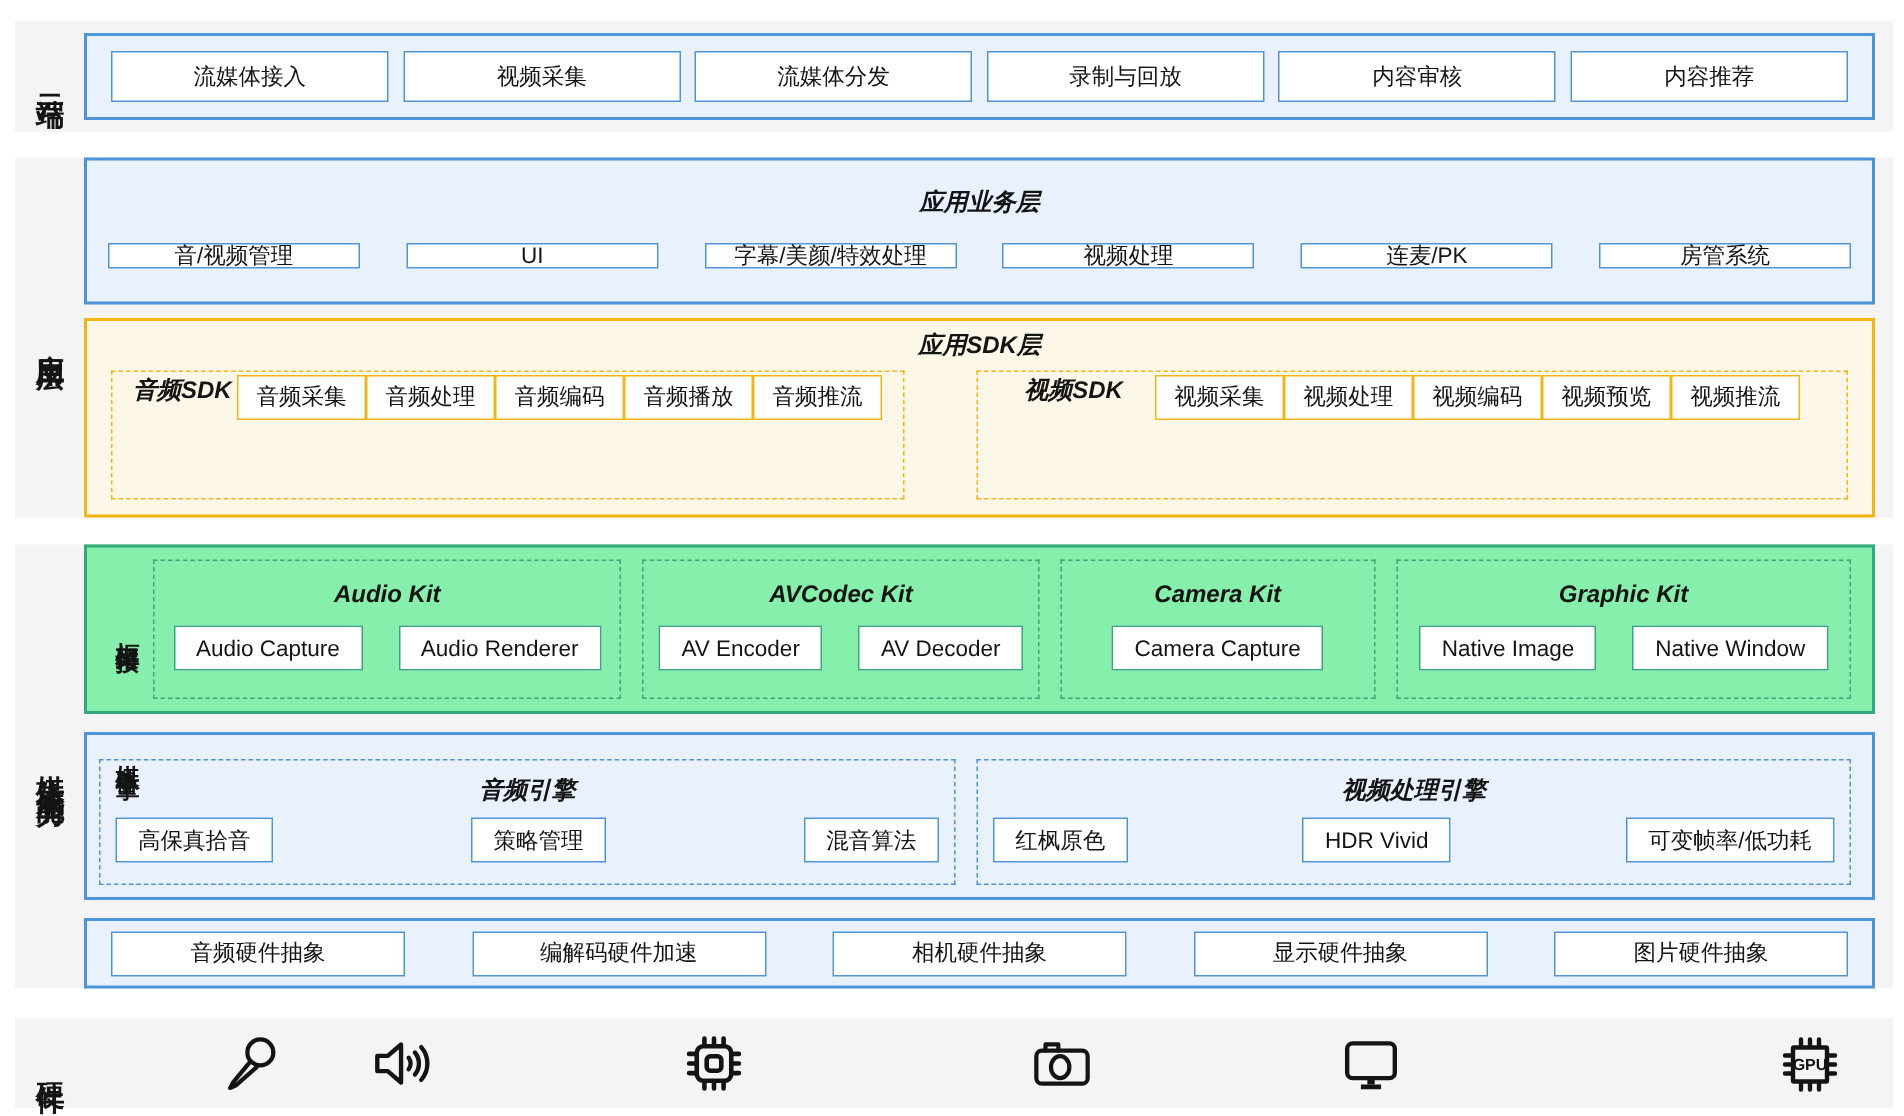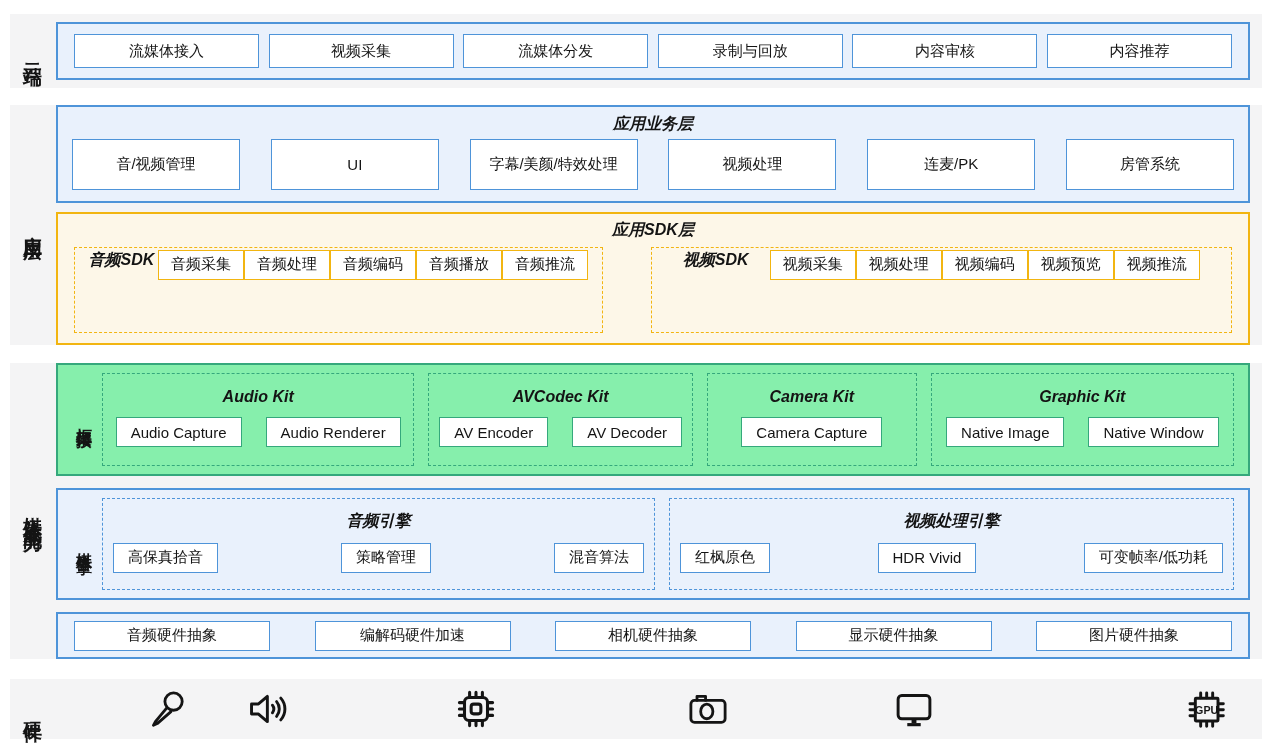--- a/index.html
+++ b/index.html
@@ -41,39 +41,39 @@
 
   
   #band-cloud{margin-top:14px;height:74px;}
   #cloud-container{height:54px;display:flex;align-items:center;justify-content:space-between;padding:0 16px;}
   #cloud-container .wbox{width:185px;height:34px;}
 
   
   #band-app{margin-top:17px;height:240px;}
   #biz-container{height:92px;display:flex;flex-direction:column;justify-content:space-evenly;padding:2px 14px 6px;}
   #biz-row{display:flex;justify-content:space-between;}
-  #biz-row .wbox{width:168px;height:51px;text-align:right;}
+  #biz-row .wbox{width:168px;height:17px;text-align:right;}
   #sdk-container{margin-top:9px;height:121px;display:flex;flex-direction:column;padding:6px 16px 10px;}
   #sdk-groups{flex:1;display:flex;gap:48px;margin-top:6px;}
   .sdk-grp{display:flex;justify-content:space-evenly;padding:2px 10px 8px;}
   #sdk-audio{flex:50.8;}
   #sdk-video{flex:56.1;}
   .sdk-row{display:flex;justify-content:space-between;}
   .sdk-row .wbox{height:30px;padding:0 12px;min-width:84px;}
 
   
   #band-media{margin-top:18px;height:296px;}
   .inner-flex{display:flex;align-items:stretch;}
   .inner-vlabel{
     width:36px;display:flex;align-items:center;justify-content:center;
     writing-mode:vertical-rl;text-orientation:upright;
     font-weight:bold;font-size:16px;letter-spacing:2px;line-height:1;
   }
   #fw-container{height:100px;padding:8px 14px 8px 8px;box-sizing:content-box;}
-  #eng-container{margin-top:12px;height:100px;padding:8px 14px 8px 8px;}
+  #eng-container{margin-top:12px;height:100px;padding:8px 14px 8px 8px;flex-direction:column;}
   .grp-wrap{flex:1;display:flex;gap:14px;}
   .grp{display:flex;flex-direction:column;justify-content:space-evenly;padding:2px 10px 6px;}
   .grp .grp-row{display:flex;justify-content:center;gap:24px;}
   .grp .wbox{height:30px;padding:0 14px;}
   #kit-audio{flex:3.25;}#kit-avcodec{flex:2.7;}#kit-camera{flex:2.1;}#kit-graphic{flex:3.15;}
   #eng-audio{flex:4.5;}#eng-codec{flex:2.0;}#eng-video{flex:4.6;}
   #eng-audio .grp-row,#eng-video .grp-row{justify-content:space-between;gap:0;}
   #hal-container{margin-top:12px;height:46px;display:flex;align-items:center;justify-content:space-between;padding:0 16px;}
   #hal-container .wbox{width:196px;height:30px;}
 

